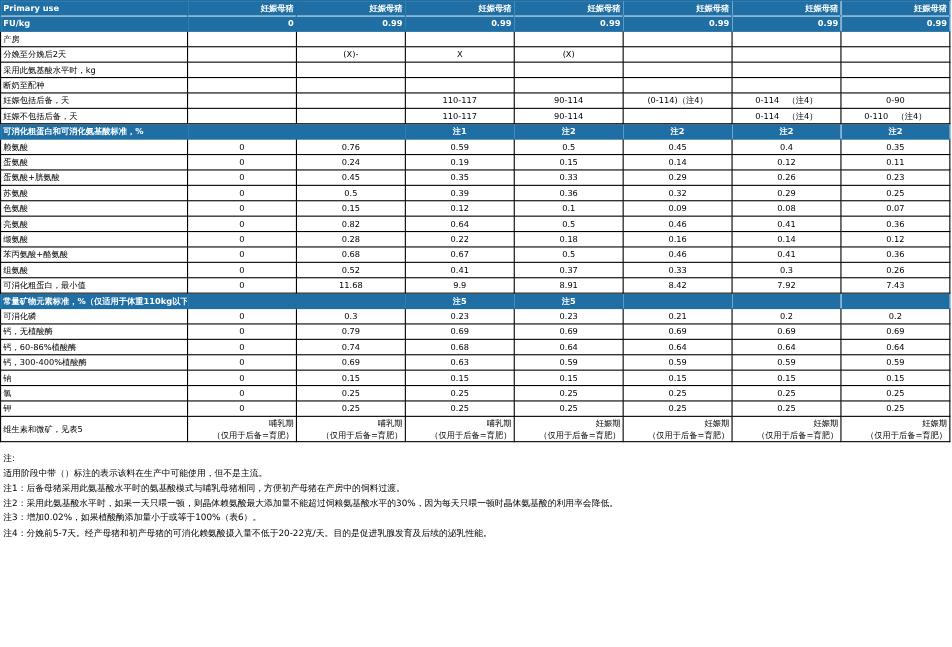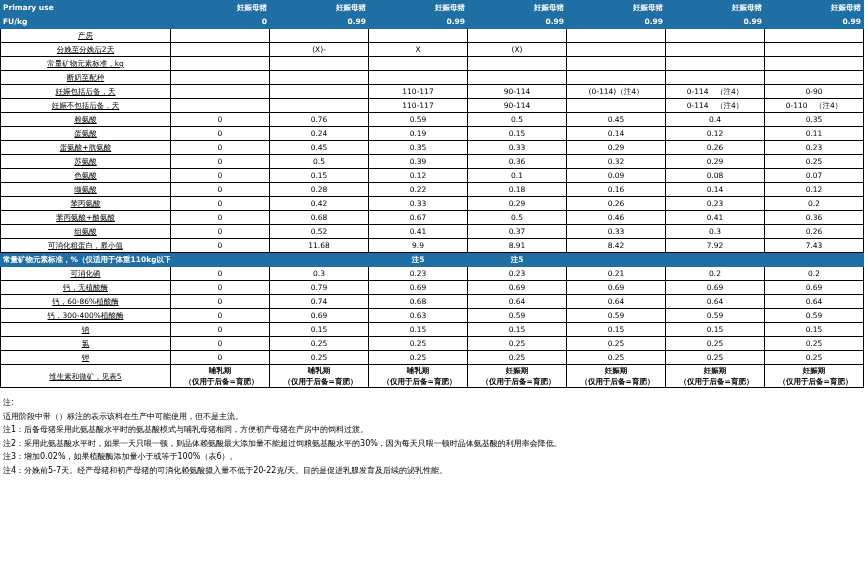--- a/index.html
+++ b/index.html
@@ -48,37 +48,35 @@
   }
   .sect {
     background: #1F6FA5;
     color: #ffffff;
     font-weight: bold;
     border-color: #1F6FA5 !important;
   }
   .sect-label { text-align: left; padding-left: 2px; }
   .sect-note  { text-align: center; }
   .rowlabel {
-    text-align: center;
+    text-align: left;
     padding-left: 2px;
     color: #000;
-    text-decoration: underline;
   }
   .val {
     text-align: center;
     color: #000;
   }
   .tall { height: 30px; }
   .two-line {
     white-space: normal;
     line-height: 10px;
-    text-align: center;
+    text-align: right;
     padding-left: 3px;
     font-size: 7px;
-    font-weight: bold;
   }
   .two-line .l2 { padding-left: 3px; }
 
   .notes {
     margin-top: 8px;
     padding-left: 3px;
     font-size: 8px;
     line-height: 13.5px;
     color: #000;
   }
@@ -137,21 +135,21 @@
       <td class="rowlabel">分娩至分娩后2天</td>
       <td class="val"></td>
       <td class="val">(X)-</td>
       <td class="val">X</td>
       <td class="val">(X)</td>
       <td class="val"></td>
       <td class="val"></td>
       <td class="val"></td>
     </tr>
     <tr>
-      <td class="rowlabel">常量矿物元素标准，kg</td>
+      <td class="rowlabel">采用此氨基酸水平时，kg</td>
       <td class="val"></td>
       <td class="val"></td>
       <td class="val"></td>
       <td class="val"></td>
       <td class="val"></td>
       <td class="val"></td>
       <td class="val"></td>
     </tr>
     <tr>
       <td class="rowlabel">断奶至配种</td>
@@ -177,20 +175,30 @@
       <td class="rowlabel">妊娠不包括后备，天</td>
       <td class="val"></td>
       <td class="val"></td>
       <td class="val">110-117</td>
       <td class="val">90-114</td>
       <td class="val"></td>
       <td class="val">0-114　（注4）</td>
       <td class="val">0-110　（注4）</td>
     </tr>
 
+    <tr>
+      <td class="sect sect-label">可消化粗蛋白和可消化氨基酸标准，%</td>
+      <td class="sect sect-note"></td>
+      <td class="sect sect-note"></td>
+      <td class="sect sect-note">注1</td>
+      <td class="sect sect-note">注2</td>
+      <td class="sect sect-note">注2</td>
+      <td class="sect sect-note">注2</td>
+      <td class="sect sect-note">注2</td>
+    </tr>
 
     <tr>
       <td class="rowlabel">赖氨酸</td>
       <td class="val">0</td>
       <td class="val">0.76</td>
       <td class="val">0.59</td>
       <td class="val">0.5</td>
       <td class="val">0.45</td>
       <td class="val">0.4</td>
       <td class="val">0.35</td>
@@ -229,38 +237,38 @@
       <td class="rowlabel">色氨酸</td>
       <td class="val">0</td>
       <td class="val">0.15</td>
       <td class="val">0.12</td>
       <td class="val">0.1</td>
       <td class="val">0.09</td>
       <td class="val">0.08</td>
       <td class="val">0.07</td>
     </tr>
     <tr>
+      <td class="rowlabel">亮氨酸</td>
+      <td class="val">0</td>
+      <td class="val">0.82</td>
+      <td class="val">0.64</td>
+      <td class="val">0.5</td>
+      <td class="val">0.46</td>
+      <td class="val">0.41</td>
+      <td class="val">0.36</td>
+    </tr>
+    <tr>
       <td class="rowlabel">缬氨酸</td>
       <td class="val">0</td>
       <td class="val">0.28</td>
       <td class="val">0.22</td>
       <td class="val">0.18</td>
       <td class="val">0.16</td>
       <td class="val">0.14</td>
       <td class="val">0.12</td>
-    </tr>
-    <tr>
-      <td class="rowlabel">苯丙氨酸</td>
-      <td class="val">0</td>
-      <td class="val">0.42</td>
-      <td class="val">0.33</td>
-      <td class="val">0.29</td>
-      <td class="val">0.26</td>
-      <td class="val">0.23</td>
-      <td class="val">0.2</td>
     </tr>
     <tr>
       <td class="rowlabel">苯丙氨酸+酪氨酸</td>
       <td class="val">0</td>
       <td class="val">0.68</td>
       <td class="val">0.67</td>
       <td class="val">0.5</td>
       <td class="val">0.46</td>
       <td class="val">0.41</td>
       <td class="val">0.36</td>

